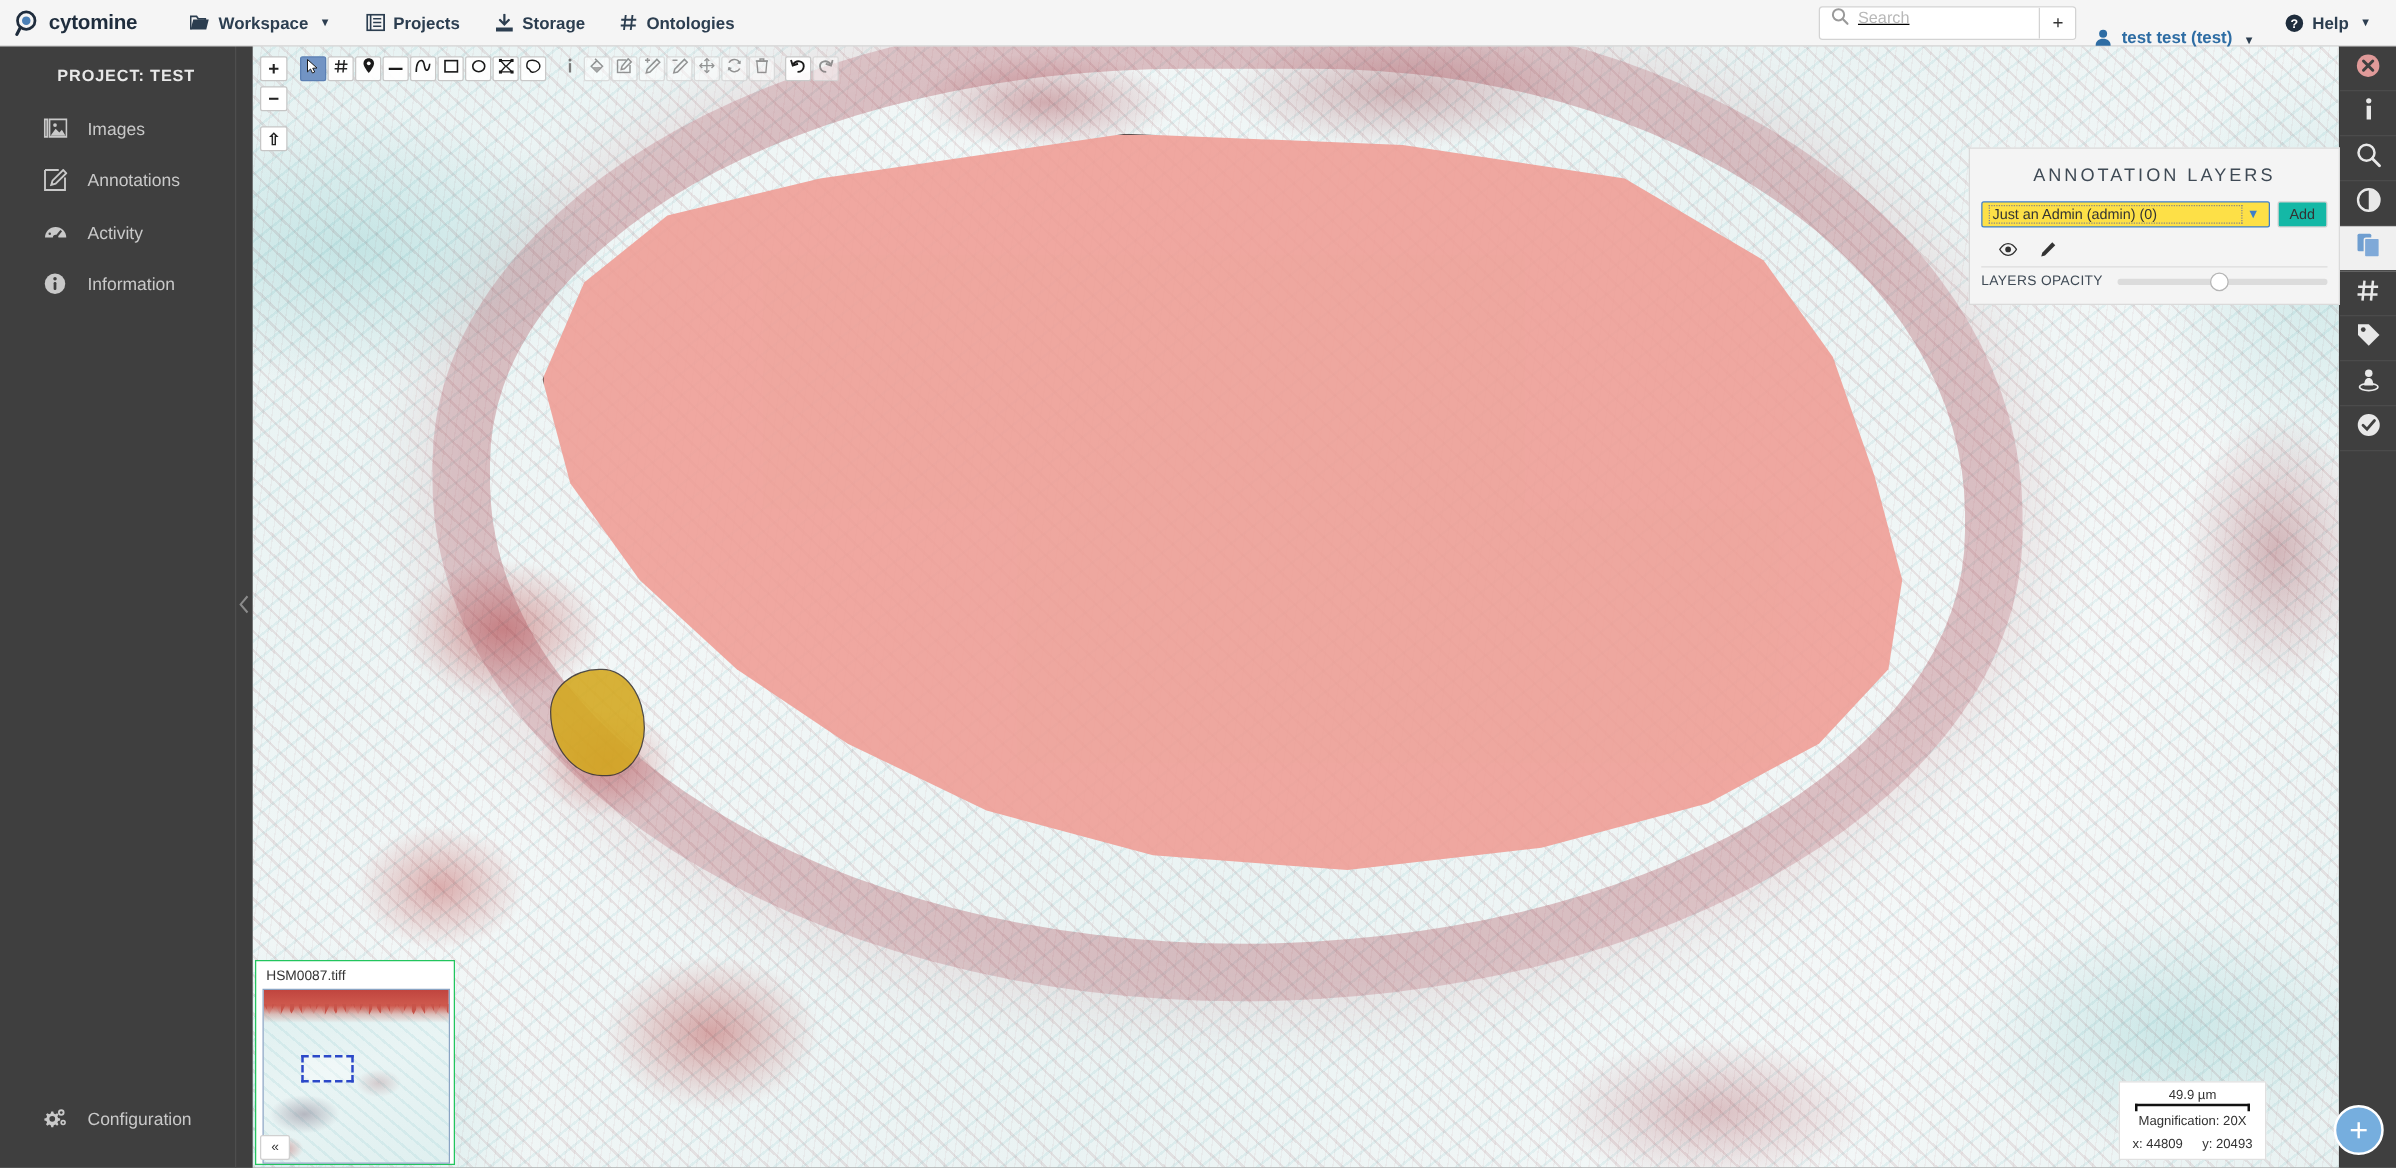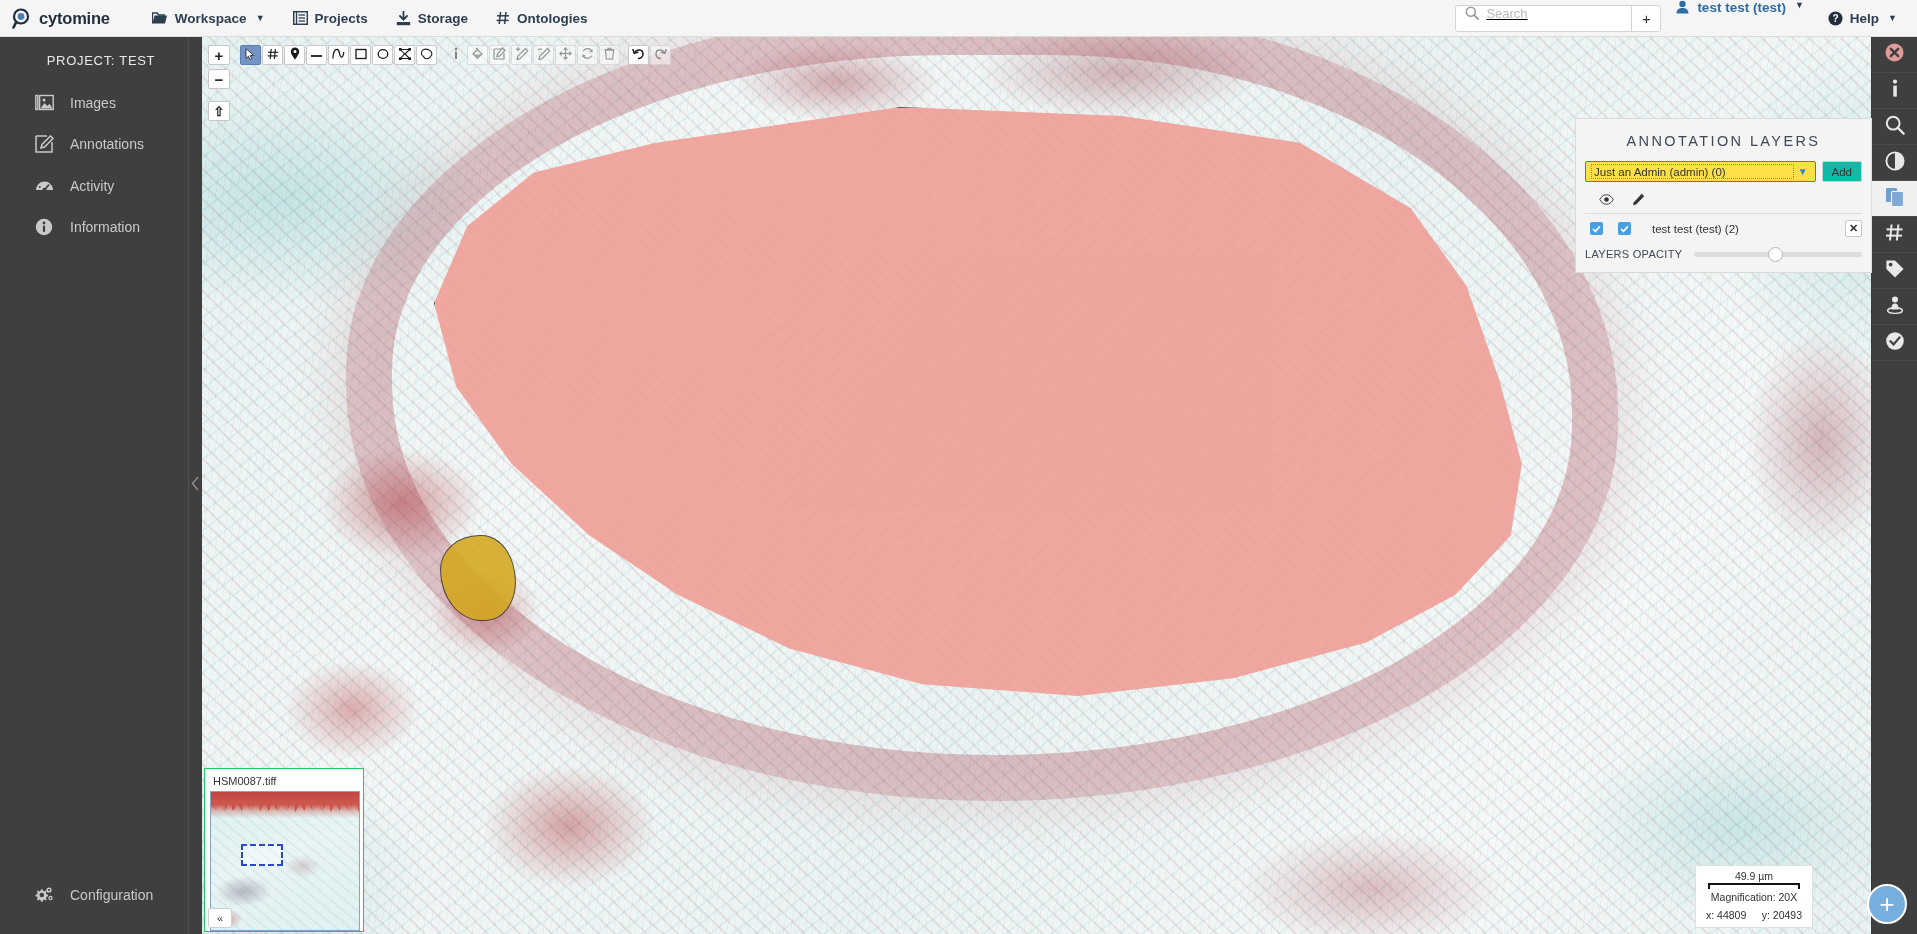--- a/index.html
+++ b/index.html
@@ -60,40 +60,40 @@
     background: transparent;
   }
   .search-box input::placeholder { color: #b8b8b8; }
   .search-plus {
     border-left: 1px solid #d3d3d3;
     width: 29px; height: 100%;
     display: flex; align-items: center; justify-content: center;
     font-size: 15px; color: #333; cursor: pointer; background: #fff;
   }
   .nav-user {
-    display: flex; align-items: flex-start; gap: 7px;
+    display: flex; align-items: flex-end; gap: 7px;
     padding: 0 10px; height: 37px; cursor: pointer;
     font-size: 13.5px; color: #2e6da4; font-weight: bold;
   }
   .nav-help {
     display: flex; align-items: center; gap: 7px;
     padding: 0 10px; height: 37px; cursor: pointer;
     font-size: 13.5px; color: #2c3e50; font-weight: bold;
   }
 
   
   #sidebar {
     position: absolute; top: 37px; left: 0;
     width: 202px; height: 897px;
     background: #3f3f3f;
     z-index: 50;
     display: flex; flex-direction: column;
   }
   .project-title {
-    color: #e8e8e8; font-size: 13px; font-weight: normal;
+    color: #e8e8e8; font-size: 13px; font-weight: bold;
     letter-spacing: 0.7px; text-align: center;
     padding: 16px 6px 14px 6px;
   }
   .side-item {
     display: flex; align-items: center; gap: 16px;
     padding: 12px 0 12px 34px;
     color: #c9c9c9; font-size: 14px; cursor: pointer;
   }
   .side-icon { width: 20px; display: flex; justify-content: center; align-items: center; }
   .side-bottom { margin-top: auto; padding-bottom: 18px; }
@@ -771,34 +771,20 @@
         <circle cx="7.5" cy="5.5" r="2.3" fill="#333"></circle>
       </svg>
     </span>
     <span>
       <svg width="13" height="13" viewBox="0 0 13 13">
         <path d="M9.8 0.8 L12.2 3.2 L4 11.4 L1 12.2 L1.8 9.2 Z" fill="#333"></path>
       </svg>
     </span>
   </div>
 
-  <div class="layer-item">
-    <span class="cb">
-      <svg width="9" height="8" viewBox="0 0 9 8">
-          <path d="M1 4 L3.4 6.4 L8 1.3" fill="none" stroke="#fff" stroke-width="1.7"></path>
-        </svg>
-    </span>
-    <span class="cb">
-      <svg width="9" height="8" viewBox="0 0 9 8">
-          <path d="M1 4 L3.4 6.4 L8 1.3" fill="none" stroke="#fff" stroke-width="1.7"></path>
-        </svg>
-    </span>
-    <span class="layer-name">test test (test) (2)</span>
-    <span class="layer-x">✕</span>
-  </div>
 
   <div class="opacity-row">
     <span class="opacity-label">LAYERS OPACITY</span>
     <div class="slider">
       <div class="slider-thumb" style="left: calc(48% - 7px);"></div>
     </div>
   </div>
 </div>
 
 <div id="rail">

